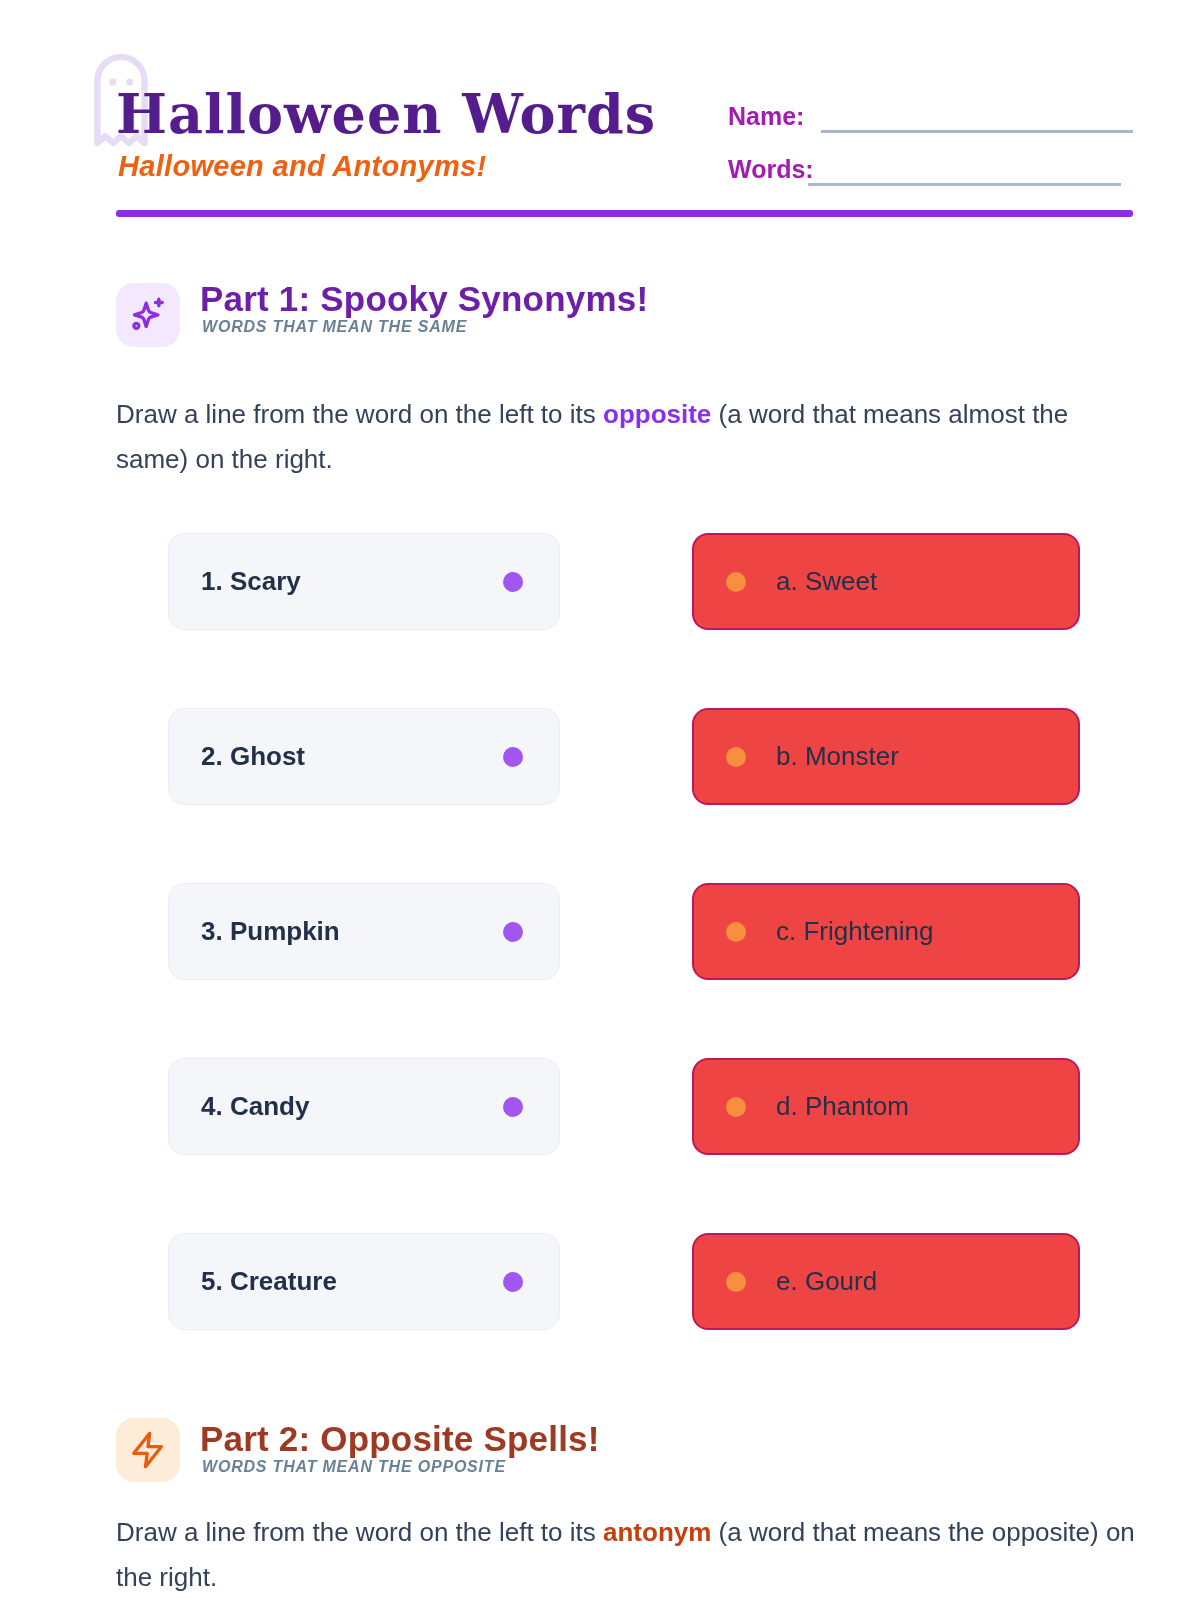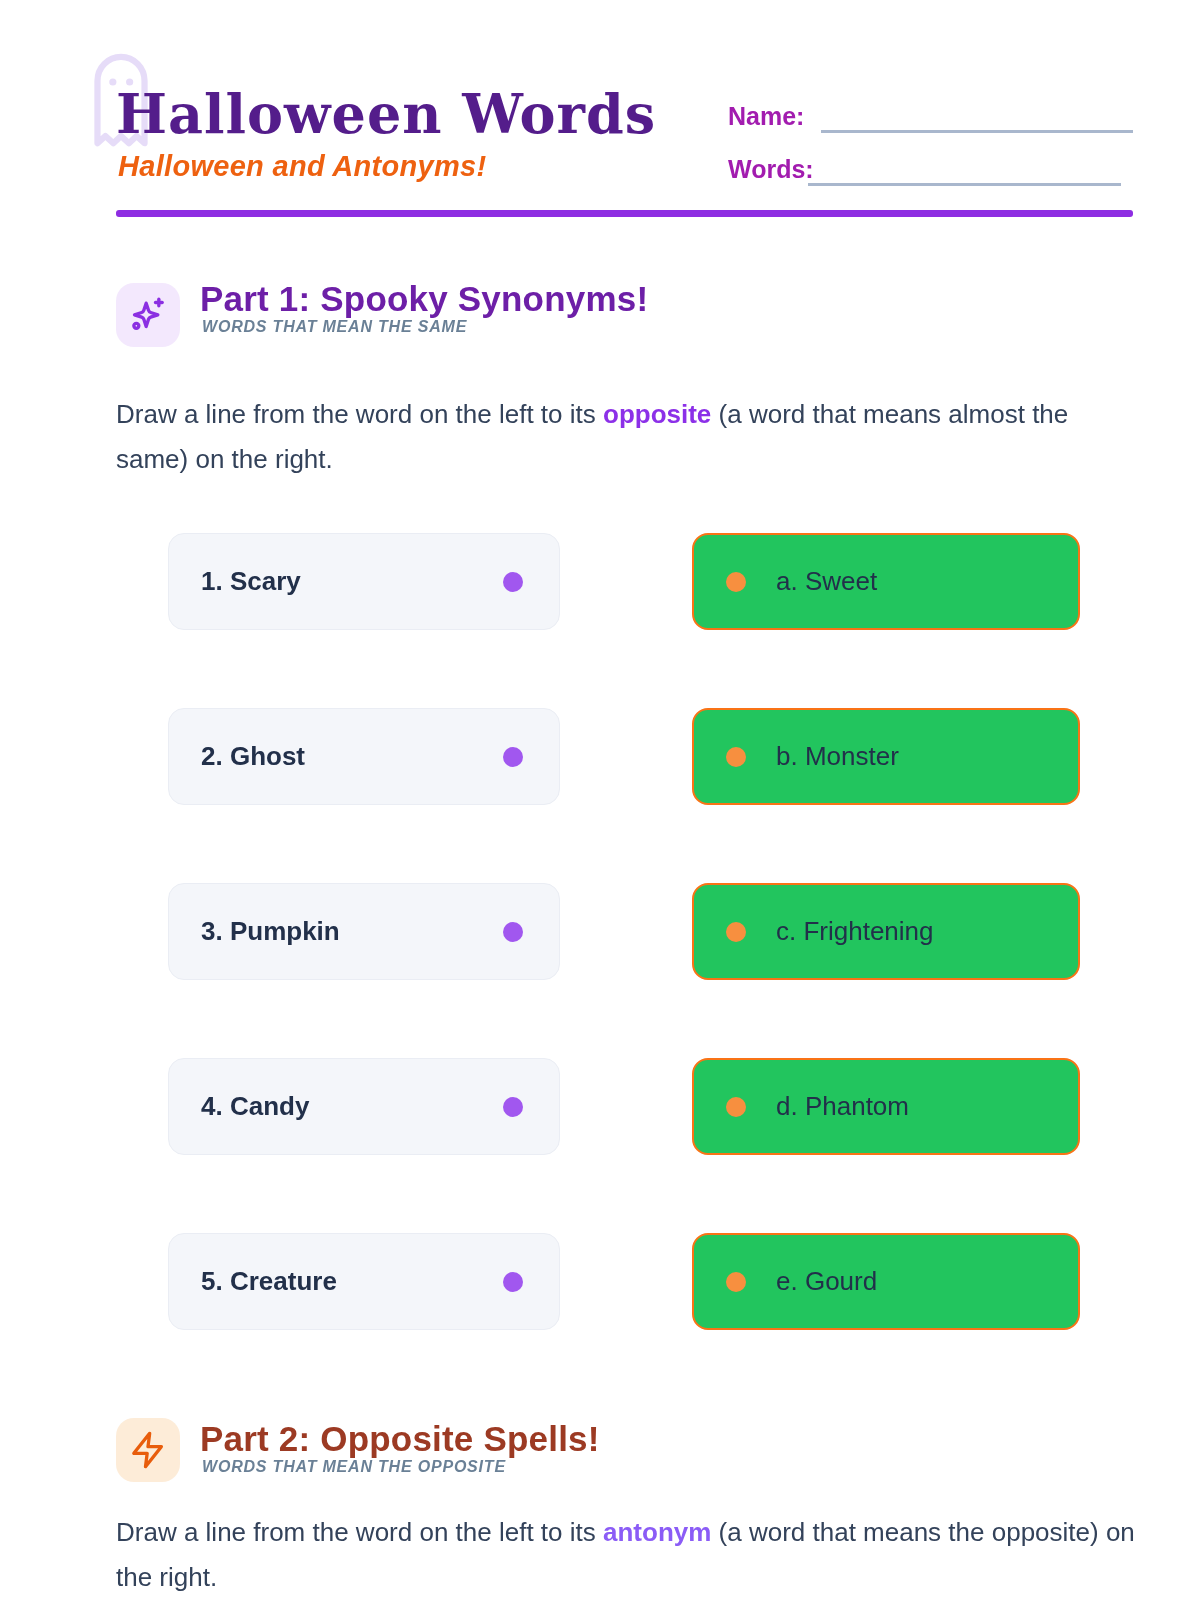--- a/index.html
+++ b/index.html
@@ -34,29 +34,29 @@
   .sec-sub { position:absolute; left:166px; font-size:16px; font-weight:bold; font-style:italic;
              color:#6a8096; letter-spacing:.8px; }
   .p1-sub { top:318px; }
   .p2-sub { top:1458px; }
 
   
   .para { position:absolute; left:80px; width:990px; font-size:26px; line-height:45px; color:#33425a; }
   .para1 { top:392px; }
   .para2 { top:1510px; width:1040px; }
   .kw-purple { color:#8c30e8; font-weight:bold; }
-  .kw-orange { color:#8b5cf6; font-weight:bold; }
+  .kw-orange { color:#c2410c; font-weight:bold; }
 
   
   .rows { position:absolute; left:0; top:533px; width:1119px; }
   .match-row { position:relative; height:97px; margin-bottom:78px; }
   .card { position:absolute; top:0; height:97px; border-radius:16px; display:flex; align-items:center; }
   .card.left { left:132px; width:392px; background:#f4f6fa; border:1px solid #eaedf4;
                justify-content:space-between; padding:0 36px 0 32px; }
-  .card.right { left:656px; width:388px; background:#22c55e; border:2px solid #f97316;
+  .card.right { left:656px; width:388px; background:#ef4444; border:2px solid #be185d;
                 padding:0 8px 0 32px; gap:30px; }
   .word { font-size:26px; color:#22304a; }
   .card.left .word { font-weight:bold; }
   .dot { width:20px; height:20px; border-radius:50%; flex:0 0 auto; }
   .dot.purple { background:#a157ef; }
   .dot.orange { background:#f78f3f; }
 </style>
 </head>
 <body>
 

